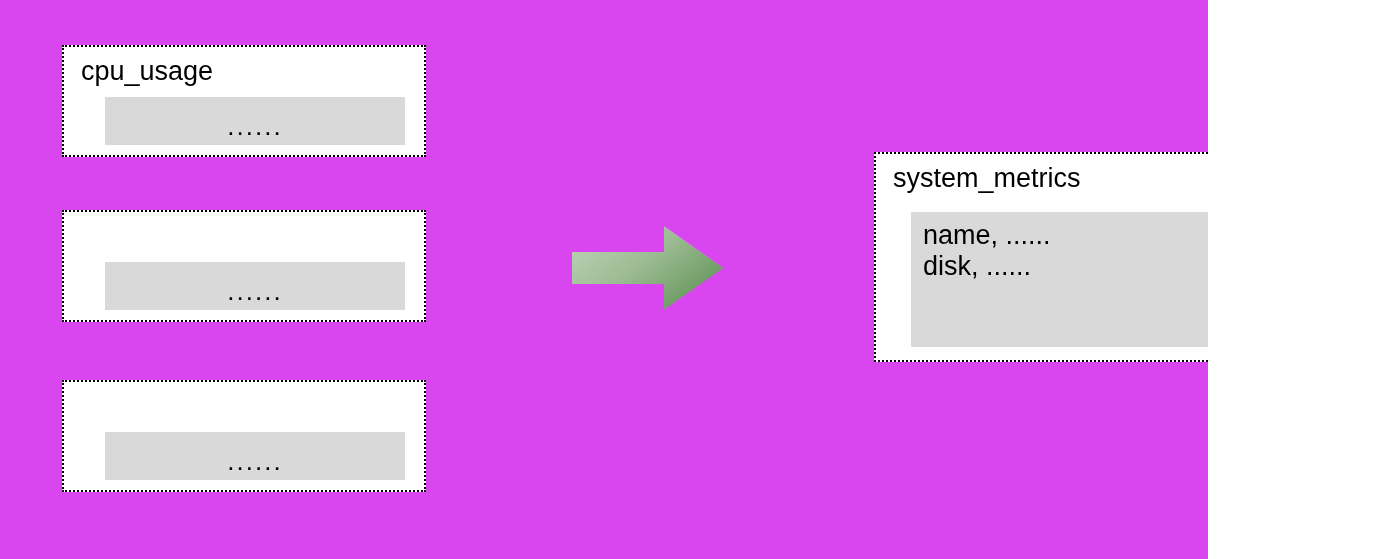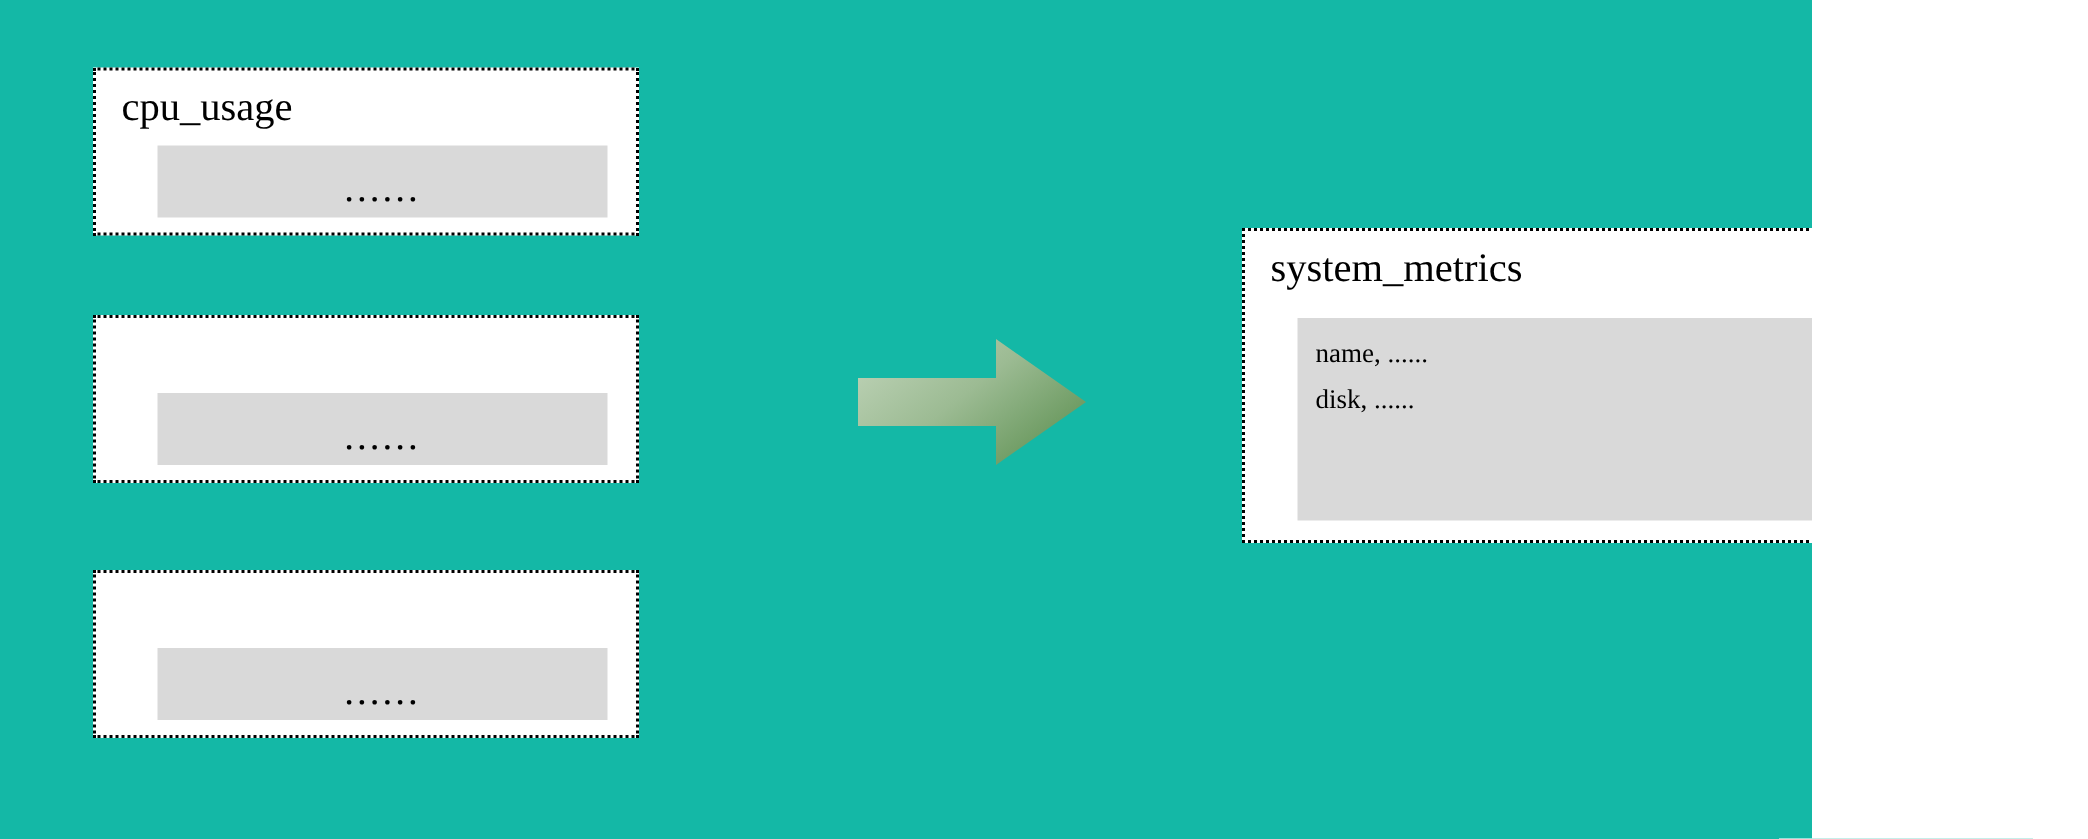--- a/index.html
+++ b/index.html
@@ -4,22 +4,22 @@
 <style>
   html, body {
     margin: 0;
     padding: 0;
     background: #ffffff;
   }
   #canvas {
     position: relative;
     width: 1208px;
     height: 559px;
-    background: #14b8a6;
-    font-family: Liberation Serif, serif;
+    background: #d946ef;
+    font-family: Liberation Sans, sans-serif;
     overflow: hidden;
   }
 
   
   .entity-box {
     position: absolute;
     box-sizing: border-box;
     border: 2px dotted #000000;
     background: #ffffff;
   }
@@ -57,34 +57,34 @@
   .src-box       { left: 62px; width: 364px; height: 112px; }
   .src-box.b1    { top: 45px; }
   .src-box.b2    { top: 210px; }
   .src-box.b3    { top: 380px; }
 
   .src-payload   { left: 41px; top: 50px; width: 300px; height: 48px; }
   .src-payload .payload-ellipsis { top: 16px; }
 
   
   .dst-box {
-    left: 828px;
+    left: 874px;
     top: 152px;
     width: 498px;
     height: 210px;
   }
   .dst-payload {
     left: 35px;
     top: 58px;
     width: 452px;
     height: 135px;
     padding: 8px 0 0 12px;
   }
   .dst-row {
-    font-size: 18px;
+    font-size: 27px;
     line-height: 31px;
     color: #000000;
     white-space: nowrap;
     letter-spacing: 0px;
   }
 
   
   .arrow-wrap {
     position: absolute;
     left: 572px;

